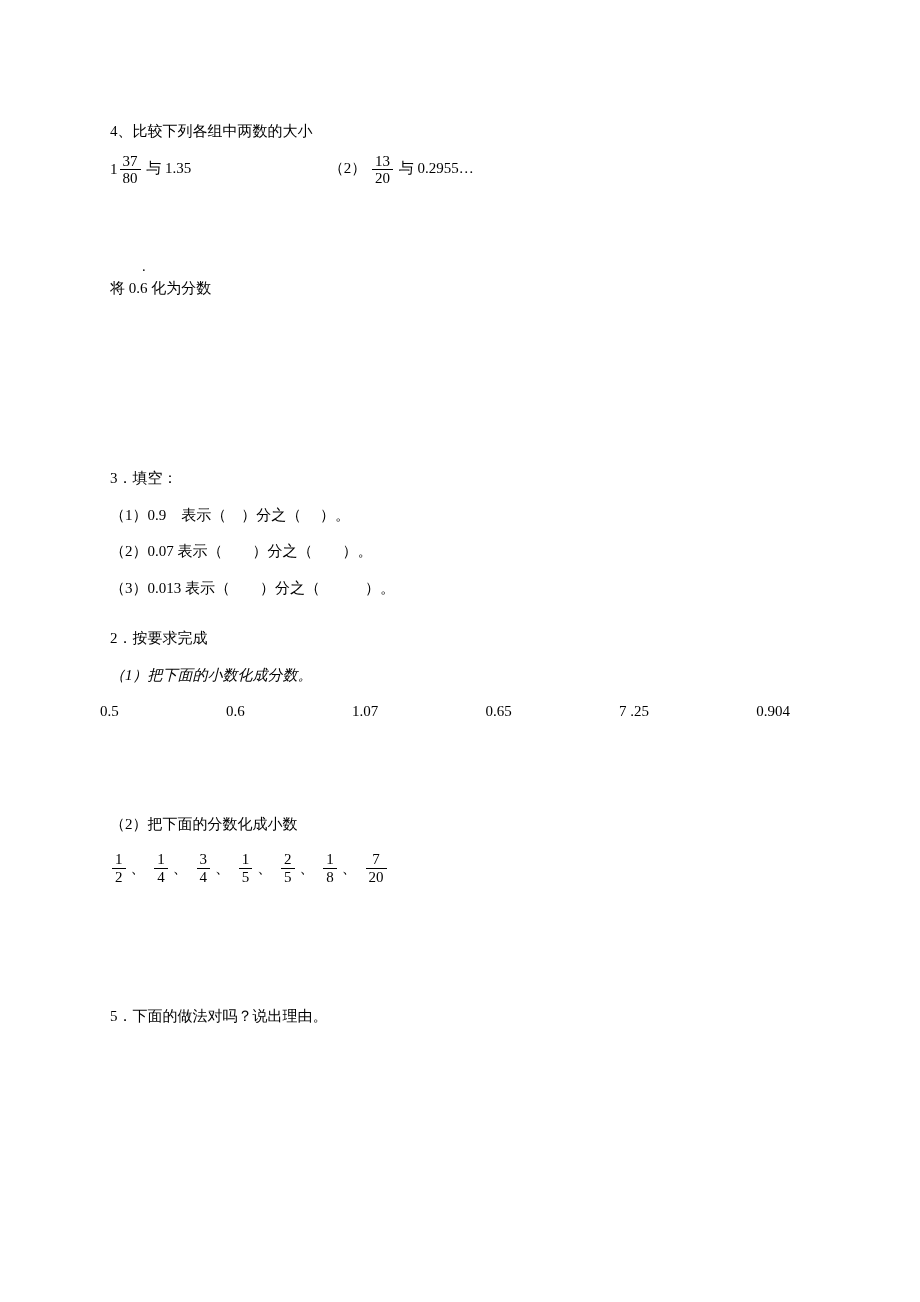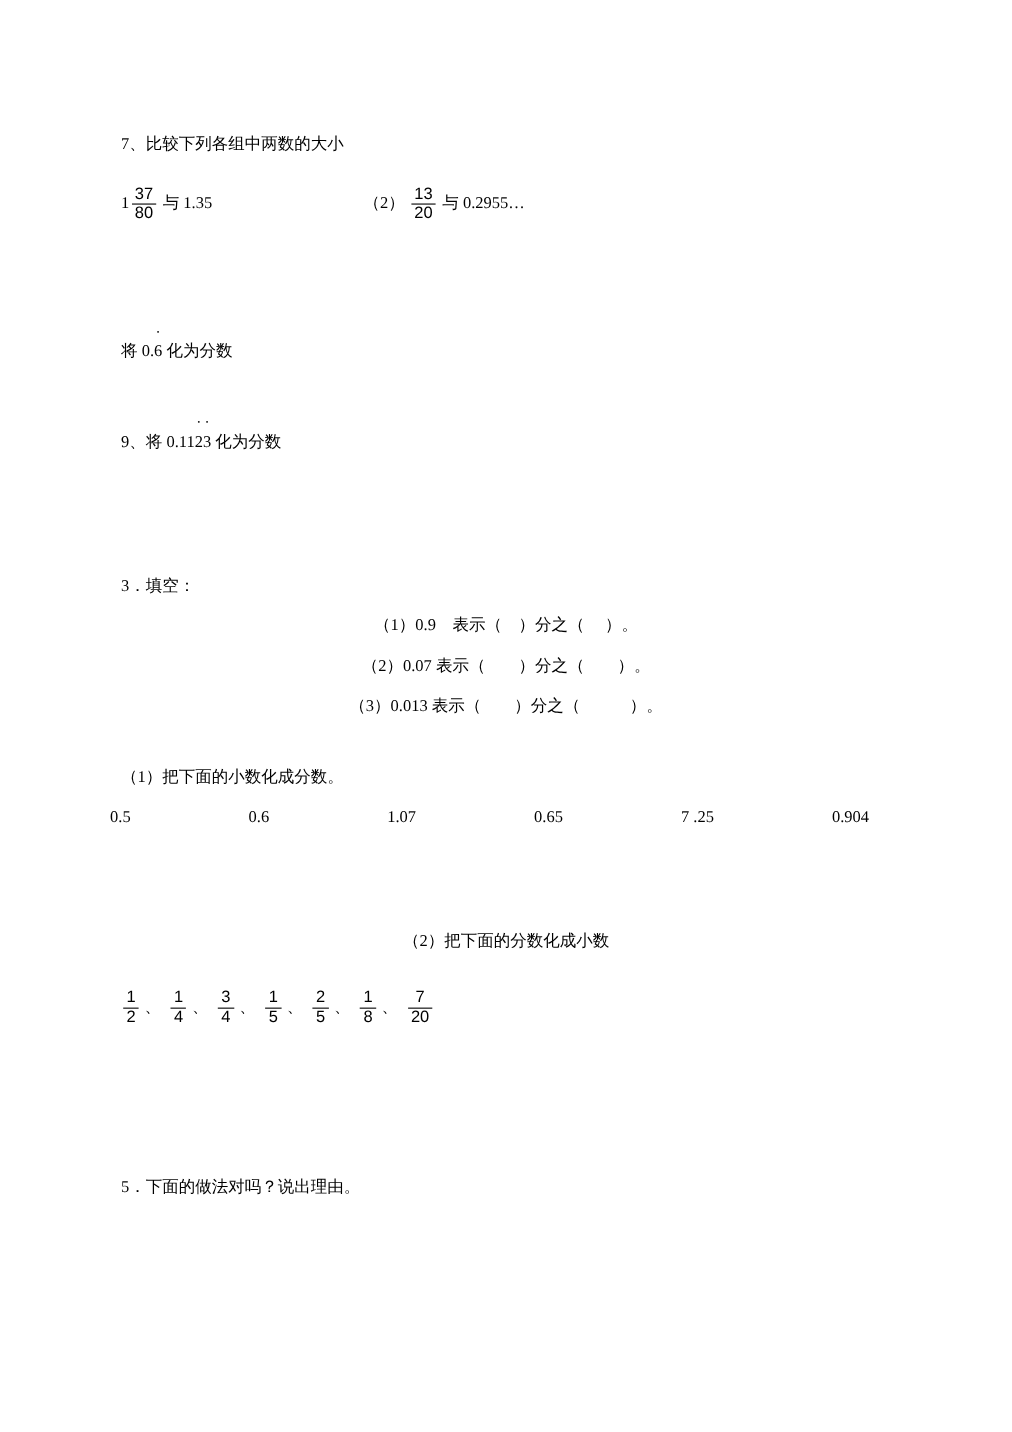--- a/index.html
+++ b/index.html
@@ -22,38 +22,38 @@
   }
   .gap-small { height: 10px; }
   .gap-med   { height: 60px; }
   .gap-big   { height: 90px; }
 
   
   .frac {
     display: inline-block;
     vertical-align: middle;
     text-align: center;
-    margin: 16px 2px;
-    font-family: Liberation Sans, sans-serif;
+    margin: 0 2px;
+    font-family: Liberation Serif, serif;
   }
   .frac .num, .frac .den {
     display: block;
     padding: 0 3px;
     line-height: 1.1;
   }
   .frac .num { border-bottom: 1px solid #000; }
   .mixed-whole {
     display: inline-block;
     vertical-align: middle;
     font-family: "Times New Roman", serif;
   }
 
   .indent1 { padding-left: 40px; }
-  .indent2 { padding-left: 60px; text-align: center; }
-  .indent3 { padding-left: 20px; }
+  .indent2 { padding-left: 60px; }
+  .indent3 { padding-left: 20px; font-style: italic; }
 
   .decimals-row {
     display: flex;
     justify-content: space-between;
     padding-right: 20px;
     margin-left: -10px;
   }
   .decimals-row span { display: inline-block; }
 
   .frac-list {
@@ -82,57 +82,55 @@
   .para {
     margin: 0;
     padding: 0;
   }
 </style>
 </head>
 <body>
 
 <div class="page">
 
-  <p class="line para">7、比较下列各组中两数的大小</p>
+  <p class="line para">4、比较下列各组中两数的大小</p>
   <div class="gap-small"></div>
   <p class="line para">
     <span class="mixed-whole">1</span><span class="frac"><span class="num">37</span><span class="den">80</span></span>
     <span>与 1.35</span>
     <span style="display:inline-block; width:130px;"></span>
     <span>（2）</span>
     <span class="frac"><span class="num">13</span><span class="den">20</span></span>
     <span>与 0.2955…</span>
   </p>
 
   <div class="gap-big"></div>
 
   <p class="line para">
     <span>将 0.</span><span class="rdot">6</span><span> 化为分数</span>
   </p>
 
   <div class="gap-med"></div>
 
-  <p class="line para">
-    <span>9、将 0.11</span><span class="rdot">2</span><span class="rdot">3</span><span> 化为分数</span>
-  </p>
 
   <div class="gap-big"></div>
 
   <div style="height:18px;"></div>
   <p class="line para">3．填空：</p>
   <div style="height:14px;"></div>
 
   <p class="line para indent2">（1）0.9　表示（　）分之（　 ）。</p>
   <div style="height:14px;"></div>
   <p class="line para indent2">（2）0.07 表示（　　）分之（　　）。</p>
   <div style="height:14px;"></div>
   <p class="line para indent2">（3）0.013 表示（　　）分之（　　　）。</p>
   <div style="height:14px;"></div>
   <div style="height:14px;"></div>
 
+  <p class="line para indent1">2．按要求完成</p>
   <div style="height:14px;"></div>
   <p class="line para indent3">（1）把下面的小数化成分数。</p>
   <div style="height:14px;"></div>
 
   <div class="decimals-row">
     <span>0.5</span>
     <span>0.6</span>
     <span>1.07</span>
     <span>0.65</span>
     <span>7 .25</span>

